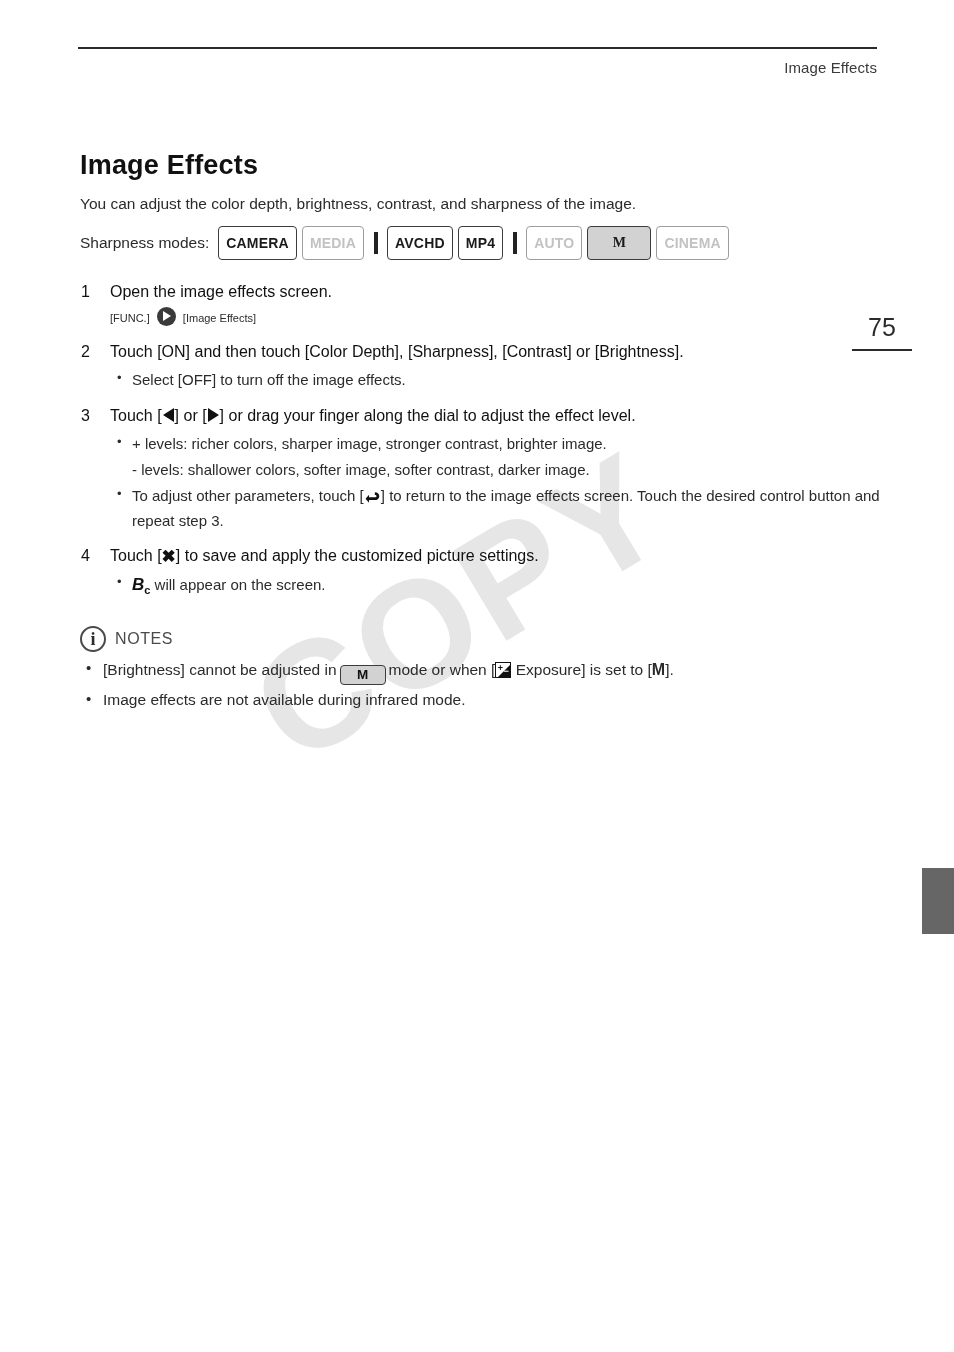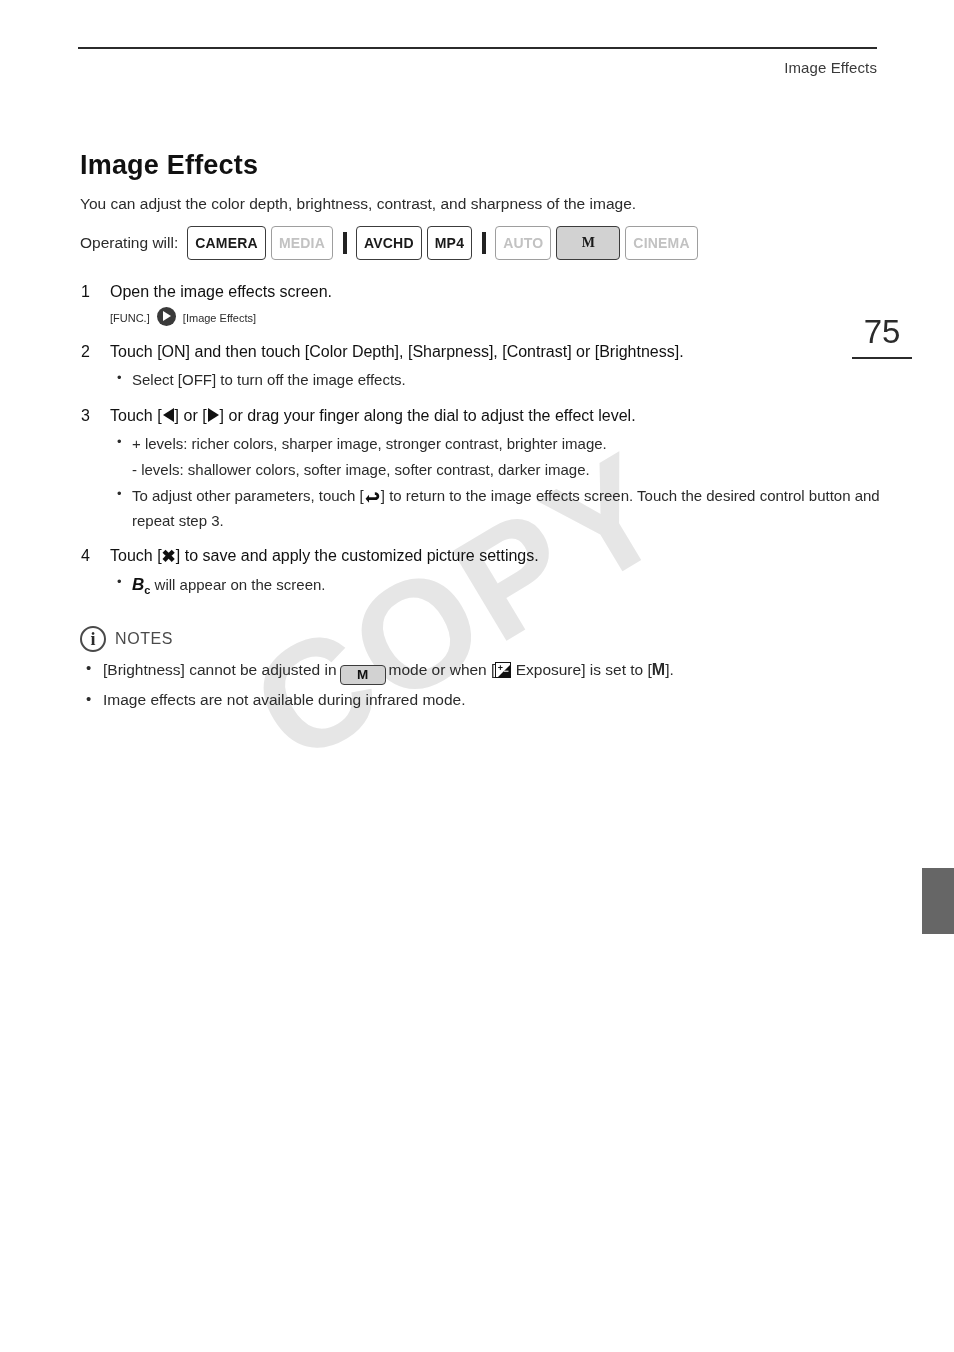--- a/index.html
+++ b/index.html
@@ -37,21 +37,21 @@
 
   
   .pagenum {
     position: absolute;
     right: 42px;
     top: 315px;
     width: 60px;
     text-align: center;
   }
   .pagenum .num {
-    font-size: 33px;
+    font-size: 25px;
     color: #2b2b2b;
     line-height: 1;
   }
   .pagenum .rule {
     margin-top: 9px;
     height: 2px;
     background: #2b2b2b;
   }
 
   
@@ -395,21 +395,21 @@
 
   <div class="edge-tab"></div>
 
   <div class="content">
 
     <h1 class="doc-title">Image Effects</h1>
 
     <p class="intro">You can adjust the color depth, brightness, contrast, and sharpness of the image.</p>
 
     <div class="modes-row">
-      <span class="lead">Operating will:</span>
+      <span class="lead">Sharpness modes:</span>
       <span class="badge on">CAMERA</span>
       <span class="badge">MEDIA</span>
       <span class="sep"></span>
       <span class="badge on">AVCHD</span>
       <span class="badge on">MP4</span>
       <span class="sep"></span>
       <span class="badge">AUTO</span>
       <span class="badge filled wide serif">M</span>
       <span class="badge">CINEMA</span>
     </div>

